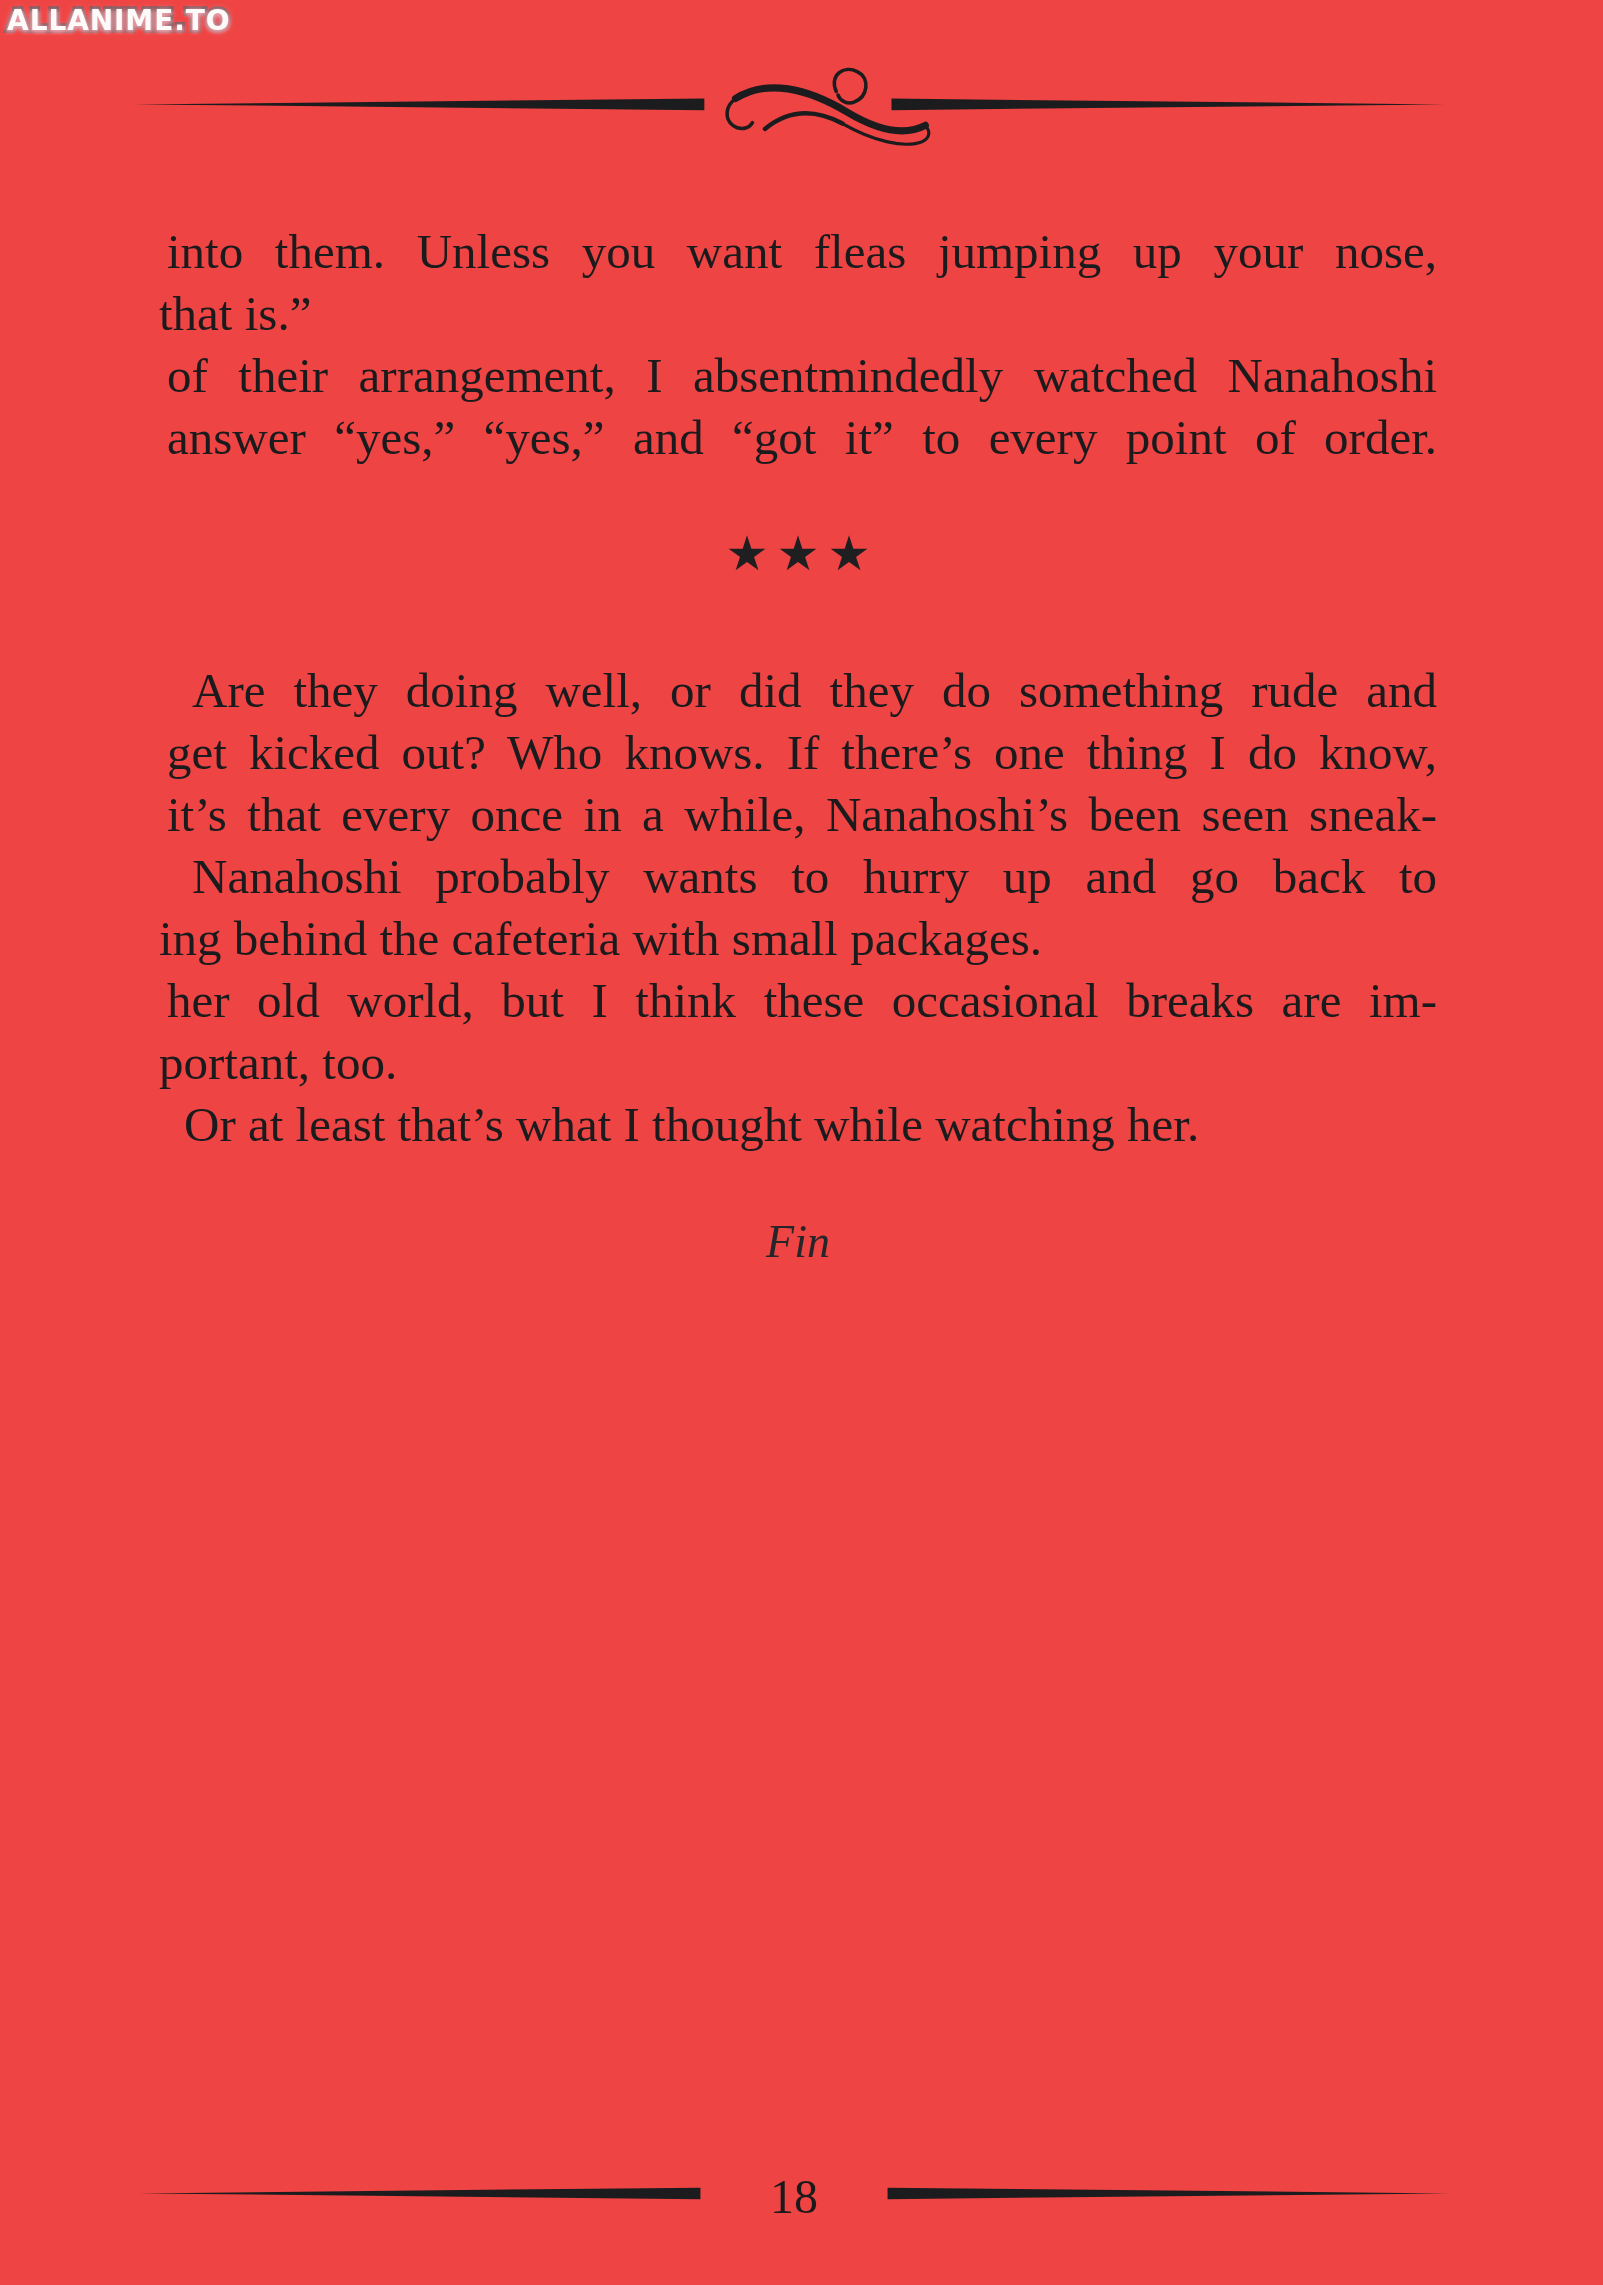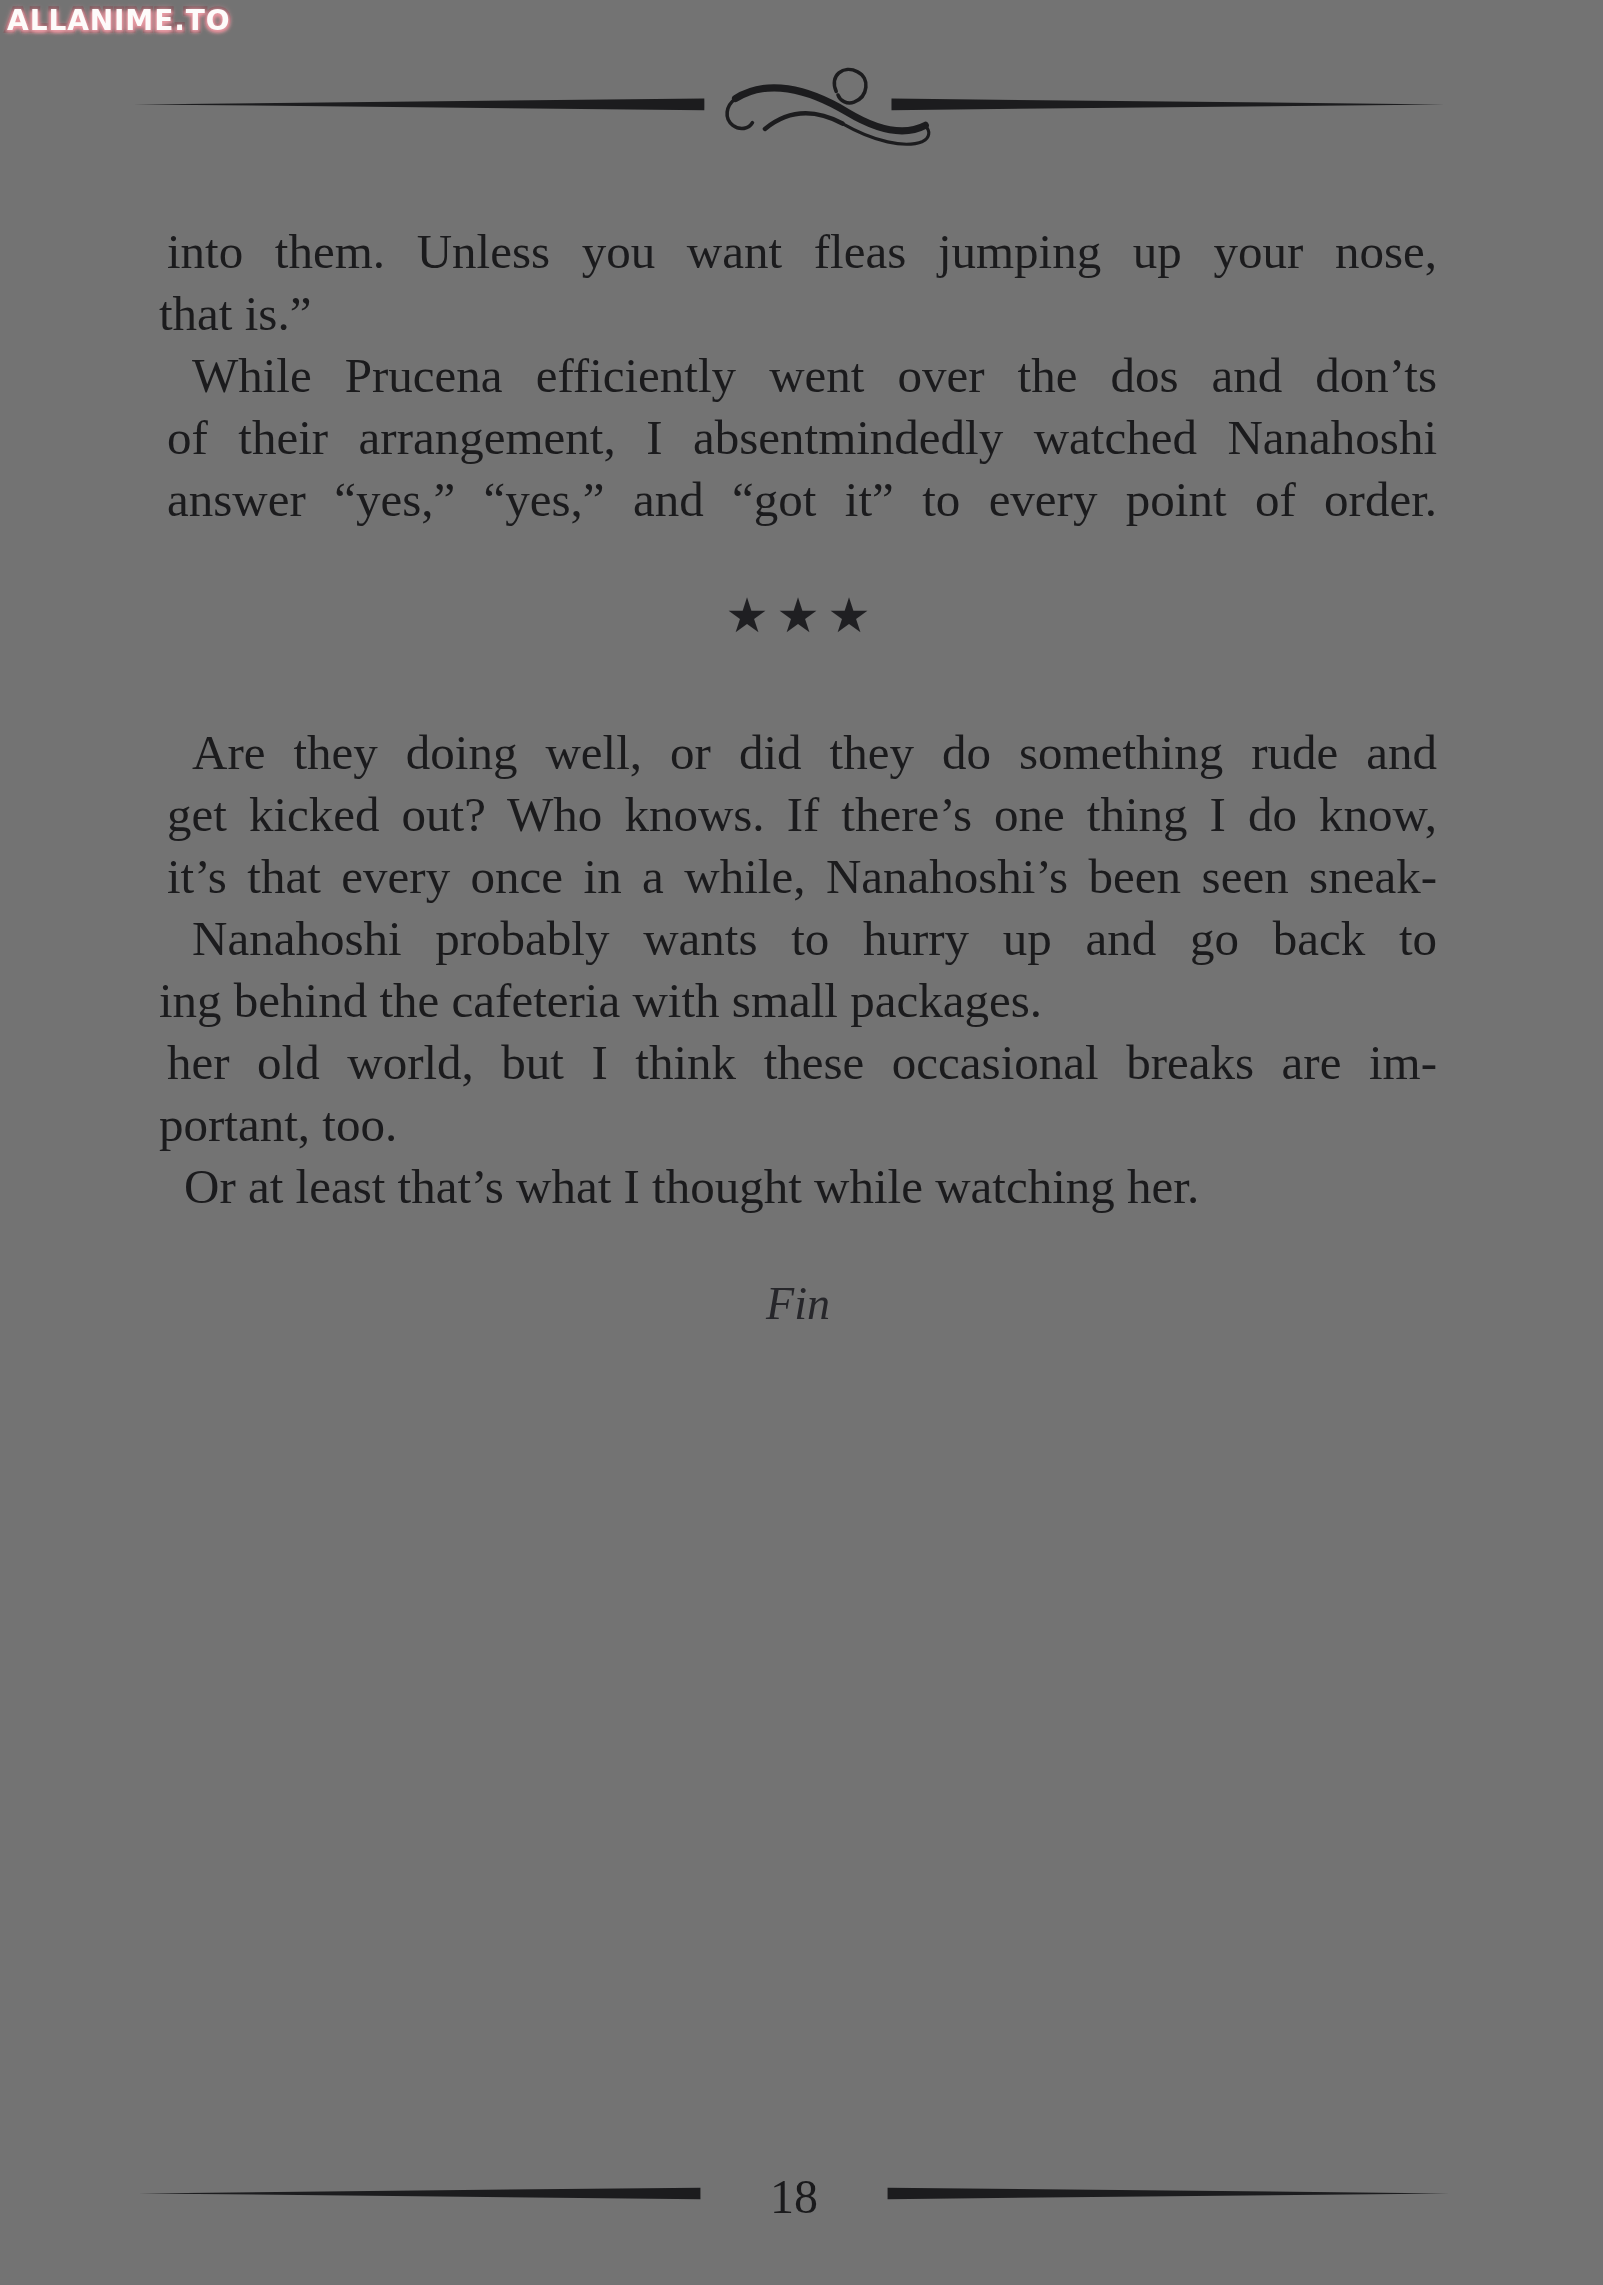--- a/index.html
+++ b/index.html
@@ -1,17 +1,17 @@
 <!DOCTYPE html>
 <html style="font-size:14.3px"><head>
 <meta charset="utf-8">
 <style>
   html,body { margin:0; padding:0; background:#ffffff; }
   .page {
-    position:relative; width:1604px; height:2286px; background:#737373;
+    position:relative; width:1604px; height:2286px; background:#ef4444;
     overflow:hidden; font-family:"Liberation Serif","DejaVu Serif",serif;
   }
   
   .watermark {
     position:absolute; left:7.1px; top:3.6px;
     font-family:"DejaVu Sans","Liberation Sans",sans-serif;
     font-weight:bold; font-size:28px; letter-spacing:0.9px;
     color:#fdfbfa;
     -webkit-text-stroke:5.3px #75595d;
     paint-order:stroke fill;
@@ -63,21 +63,20 @@
         <path d="M 48,64 C 75,42 105,42 135,58" stroke-width="5"></path>
         <path d="M 135,58 C 170,78 205,86 225,78 C 233,74 234,66 228,61" stroke-width="3.5"></path>
       </g>
     </svg>
   </div>
 
   <div class="text-col">
     <div class="ln jl">into them. Unless you want fleas jumping up your nose,</div>
     <div class="ln end">that is.”</div>
 
-    <div class="ln jl ind">While Prucena efficiently went over the dos and don’ts</div>
     <div class="ln jl">of their arrangement, I absentmindedly watched Nanahoshi</div>
     <div class="ln jl">answer “yes,” “yes,” and “got it” to every point of order.</div>
 
     <div class="stars">★★★</div>
 
 
     <div class="ln jl ind">Are they doing well, or did they do something rude and</div>
     <div class="ln jl">get kicked out? Who knows. If there’s one thing I do know,</div>
     <div class="ln jl">it’s that every once in a while, Nanahoshi’s been seen sneak-</div>
     <div class="ln jl ind">Nanahoshi probably wants to hurry up and go back to</div>

